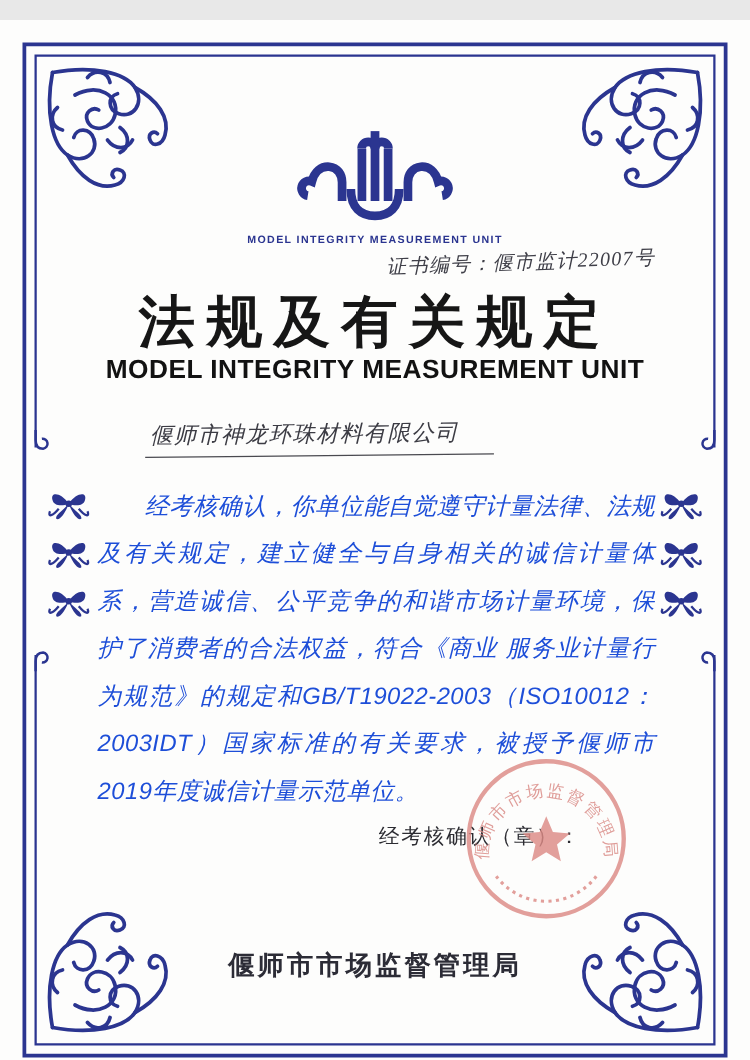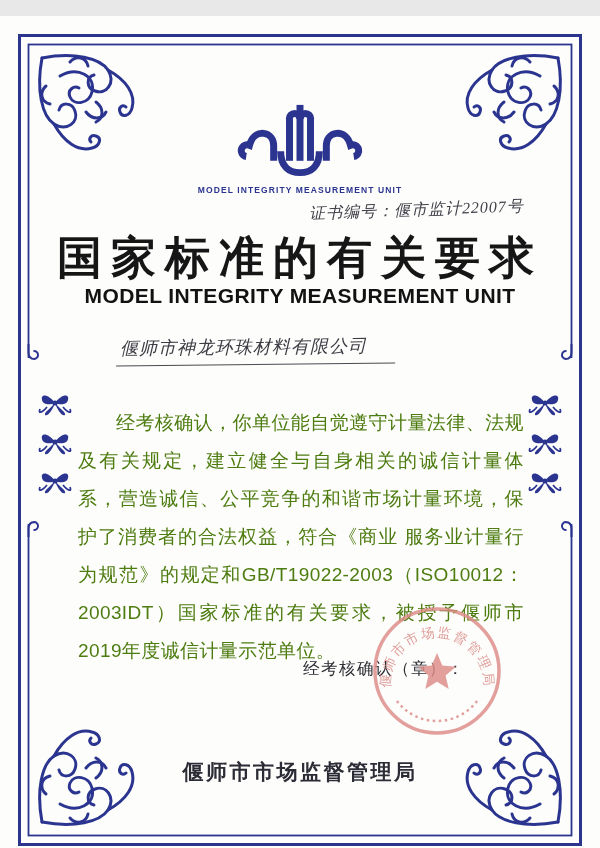--- a/index.html
+++ b/index.html
@@ -31,23 +31,23 @@
     font-size:21px;font-weight:800;letter-spacing:0.4px;color:#121212;white-space:nowrap;
   }
   .awardee{
     position:absolute;top:319px;left:116px;
     font-family:"Liberation Serif",serif;font-style:italic;
     font-size:18px;color:#3c3c44;letter-spacing:1px;
     border-bottom:1.6px solid #4a4a50;padding:0 28px 5px 4px;
     transform:rotate(-0.6deg);min-width:180px;
   }
   .body-text{
-    position:absolute;top:388px;left:78px;width:446px;
-    font-size:19px;line-height:38px;color:#4d7c0f;
-    text-align:justify;text-indent:2em;letter-spacing:0.4px;
+    position:absolute;top:371px;left:78px;width:446px;
+    font-size:19px;line-height:38px;color:#1d4ed8;
+    text-align:justify;text-indent:2em;letter-spacing:0.4px;font-style:italic;
   }
   .issuer{
     position:absolute;top:642px;left:303px;
     font-size:16.5px;color:#2c2c32;letter-spacing:1.5px;font-weight:500;
   }
   .org{
     position:absolute;top:742px;left:0;width:600px;text-align:center;
     font-size:21px;font-weight:bold;letter-spacing:2.5px;color:#2c2c36;
   }
   .seal-svg{position:absolute;left:362px;top:580px;z-index:3;pointer-events:none;opacity:0.82;}
@@ -126,21 +126,21 @@
           <rect x="133" y="50" width="13" height="78"></rect>
         </g>
       </svg>
       <span class="logo-wordmark">MODEL INTEGRITY MEASUREMENT UNIT</span>
     </div>
 
     <div class="cert-no">
       <span>证书编号：</span><span>偃市监计22007号</span>
     </div>
 
-    <div class="title">国家标准的有关要求</div>
+    <div class="title">法规及有关规定</div>
     <div class="subtitle">MODEL INTEGRITY MEASUREMENT UNIT</div>
 
     <div class="awardee">偃师市神龙环珠材料有限公司</div>
 
     <div class="body-text">经考核确认，你单位能自觉遵守计量法律、法规及有关规定，建立健全与自身相关的诚信计量体系，营造诚信、公平竞争的和谐市场计量环境，保护了消费者的合法权益，符合《商业 服务业计量行为规范》的规定和GB/T19022-2003（ISO10012：2003IDT）国家标准的有关要求，被授予偃师市2019年度诚信计量示范单位。</div>
 
     <div class="issuer">经考核确认（章）：</div>
 
     <div class="org">偃师市市场监督管理局</div>
   </div>

